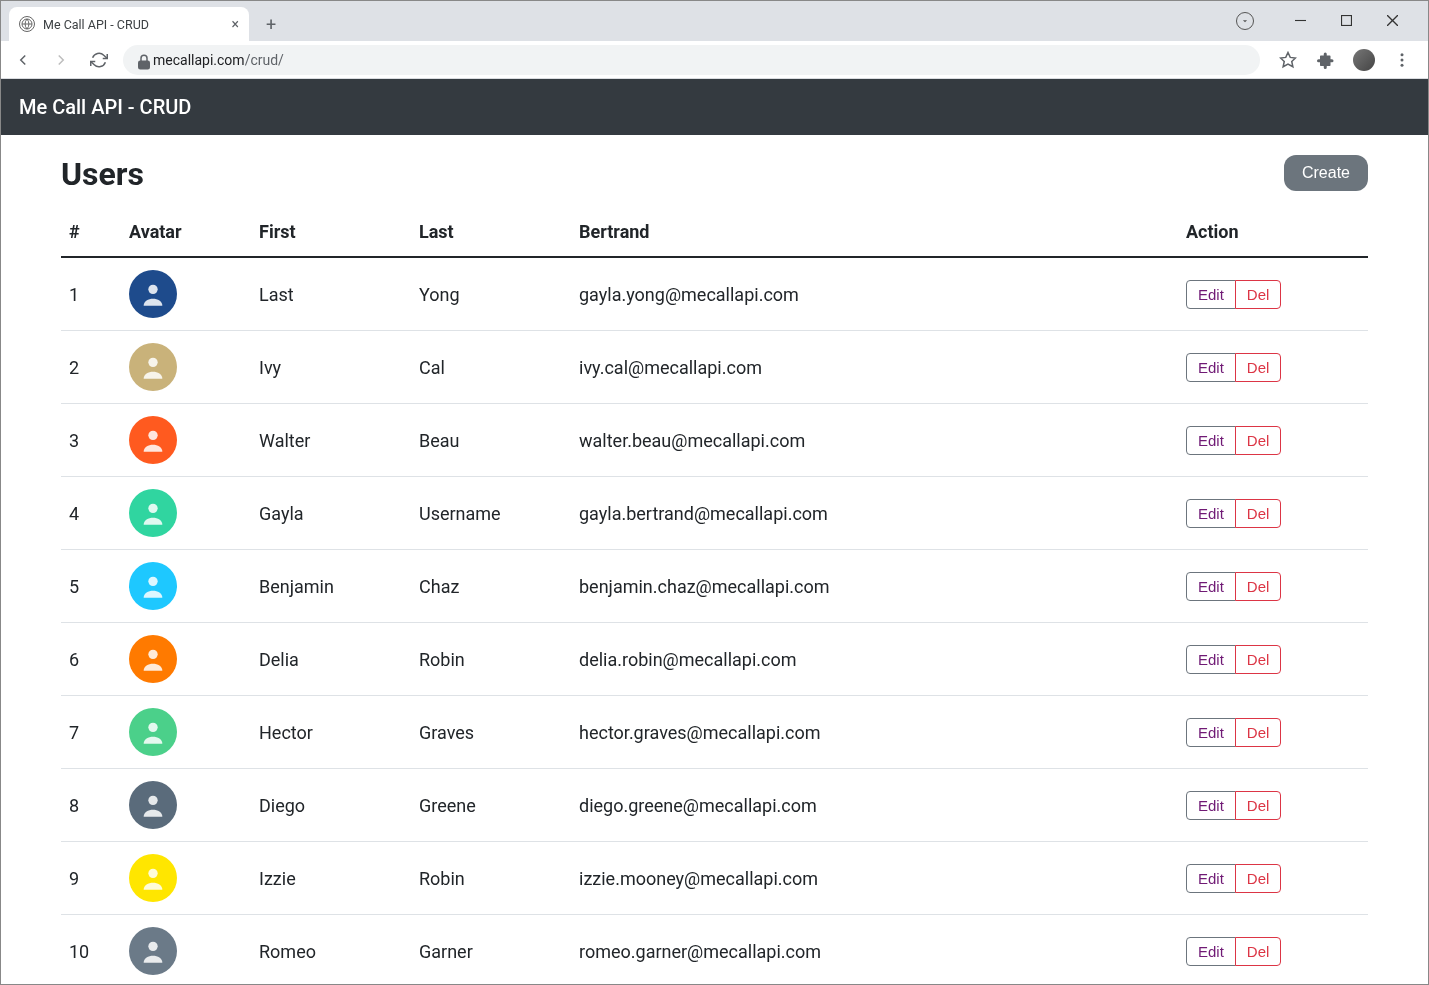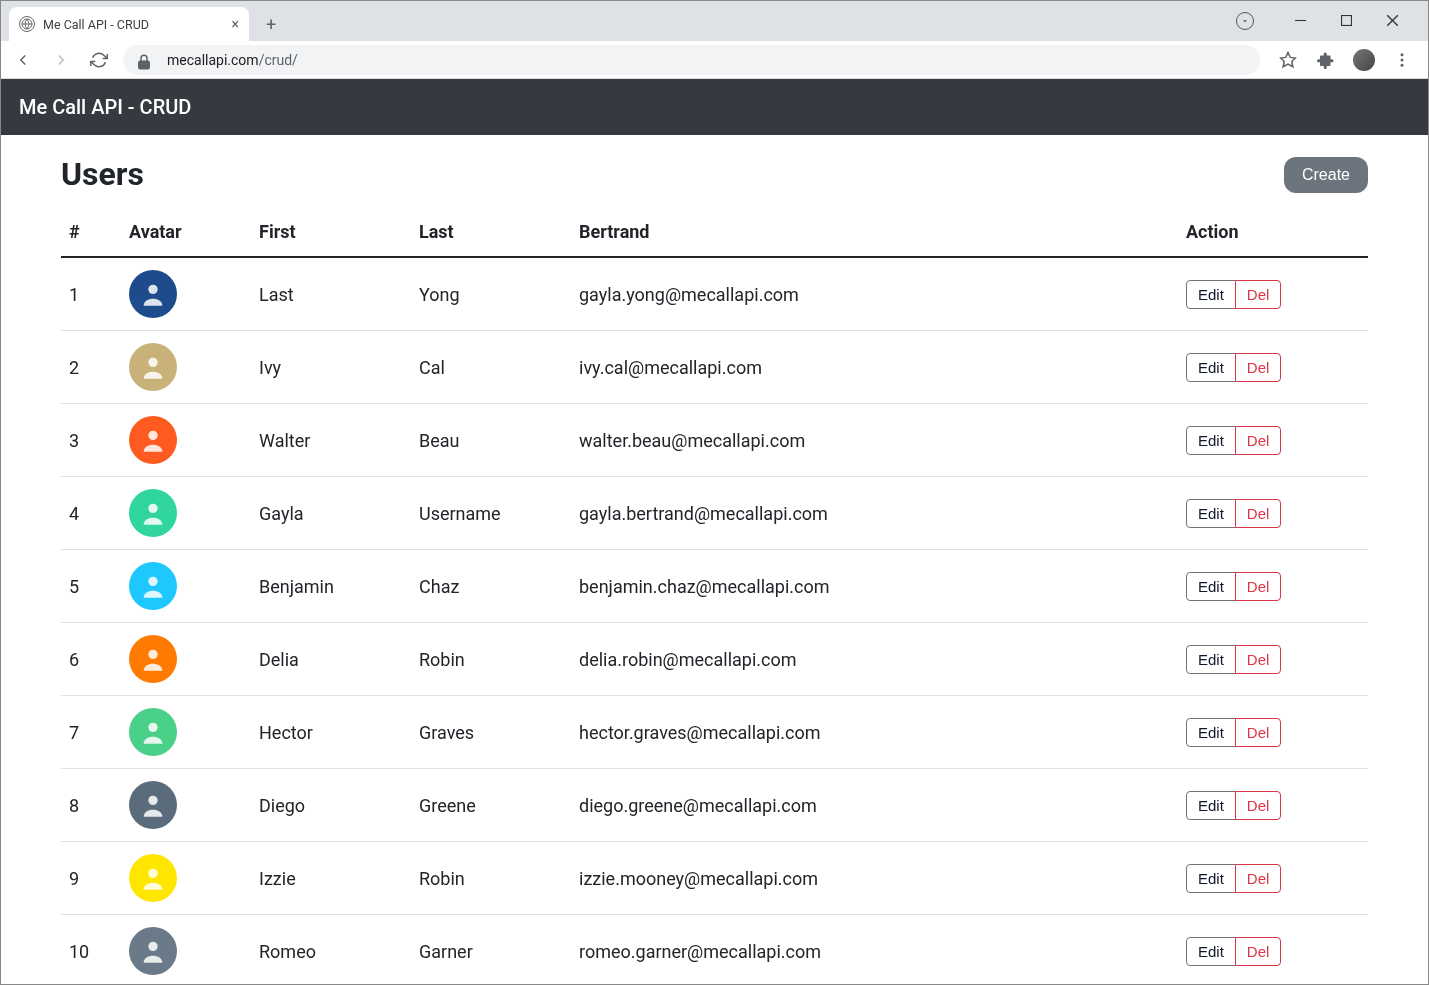--- a/index.html
+++ b/index.html
@@ -81,21 +81,21 @@
   .toolbar .nav-btn.disabled { color: #bdbdbd; }
   .toolbar svg { width: 18px; height: 18px; }
   .address-bar {
     flex: 1;
     height: 30px;
     background: #f1f3f4;
     border-radius: 15px;
     display: flex;
     align-items: center;
     padding: 0 12px;
-    gap: 18px;
+    gap: 4px;
     color: #5f6368;
     font-size: 14px;
   }
   .address-bar .lock-icon { width:14px;height:14px; }
   .address-bar .url-host { color: #202124; }
   .address-bar .url-path { color: #5f6368; }
   .toolbar-right {
     display:flex;align-items:center;gap:14px;padding:0 6px;
   }
   .toolbar-right .icon-btn {
@@ -121,21 +121,21 @@
     align-items: center;
     padding: 0 18px;
     font-size: 20px;
     font-weight: 500;
   }
   .content {
     padding: 20px 60px 30px 60px;
   }
   .page-title-row {
     display: flex;
-    align-items: flex-end;
+    align-items: flex-start;
     justify-content: space-between;
     margin-bottom: 18px;
   }
   .page-title {
     font-size: 32px;
     font-weight: 700;
     color: #212529;
   }
   .btn-create {
     background: #6c757d;
@@ -178,21 +178,21 @@
   }
   .row-actions { display: inline-flex; }
   .btn-edit, .btn-del {
     font-size: 15px;
     padding: 5px 11px;
     background: #fff;
     cursor: pointer;
     border: 1px solid;
   }
   .btn-edit {
-    color: #0f172a;
+    color: #701a75;
     border-color: #6c757d;
     border-radius: 4px 0 0 4px;
   }
   .btn-del {
     color: #dc3545;
     border-color: #dc3545;
     border-radius: 0 4px 4px 0;
     margin-left: -1px;
   }
 </style>

